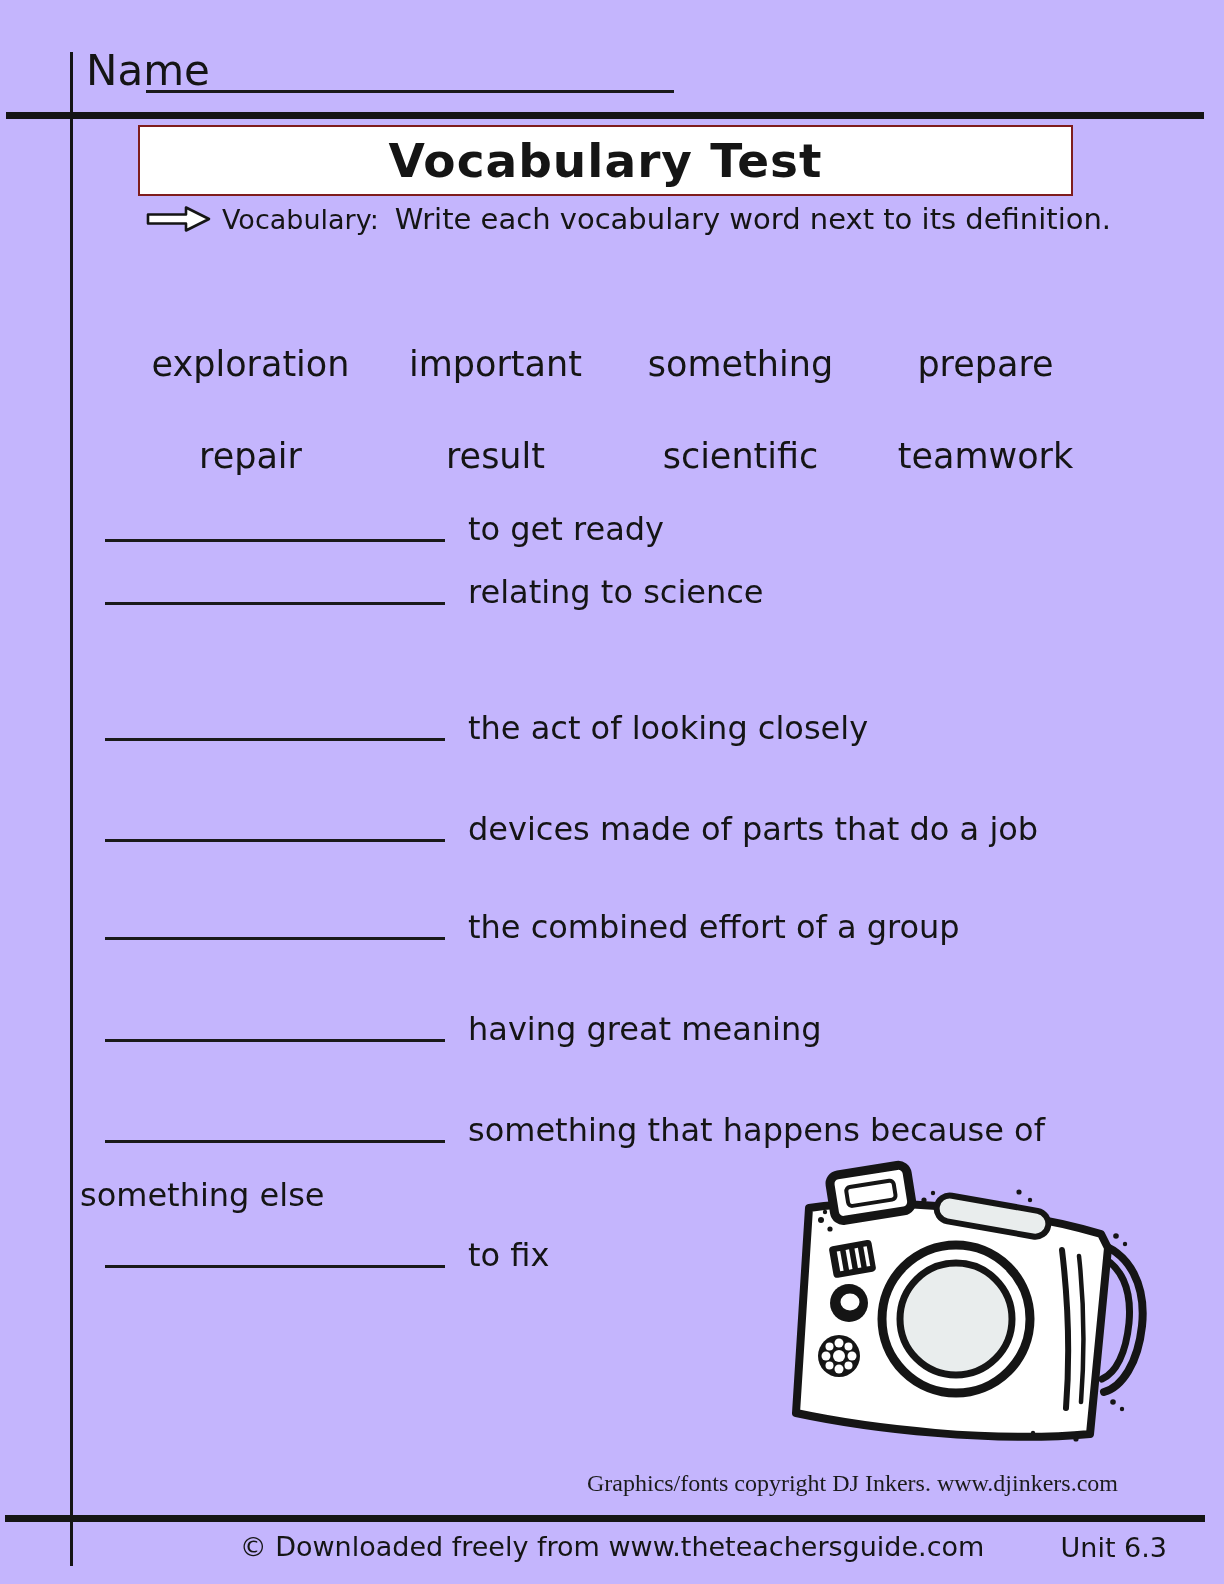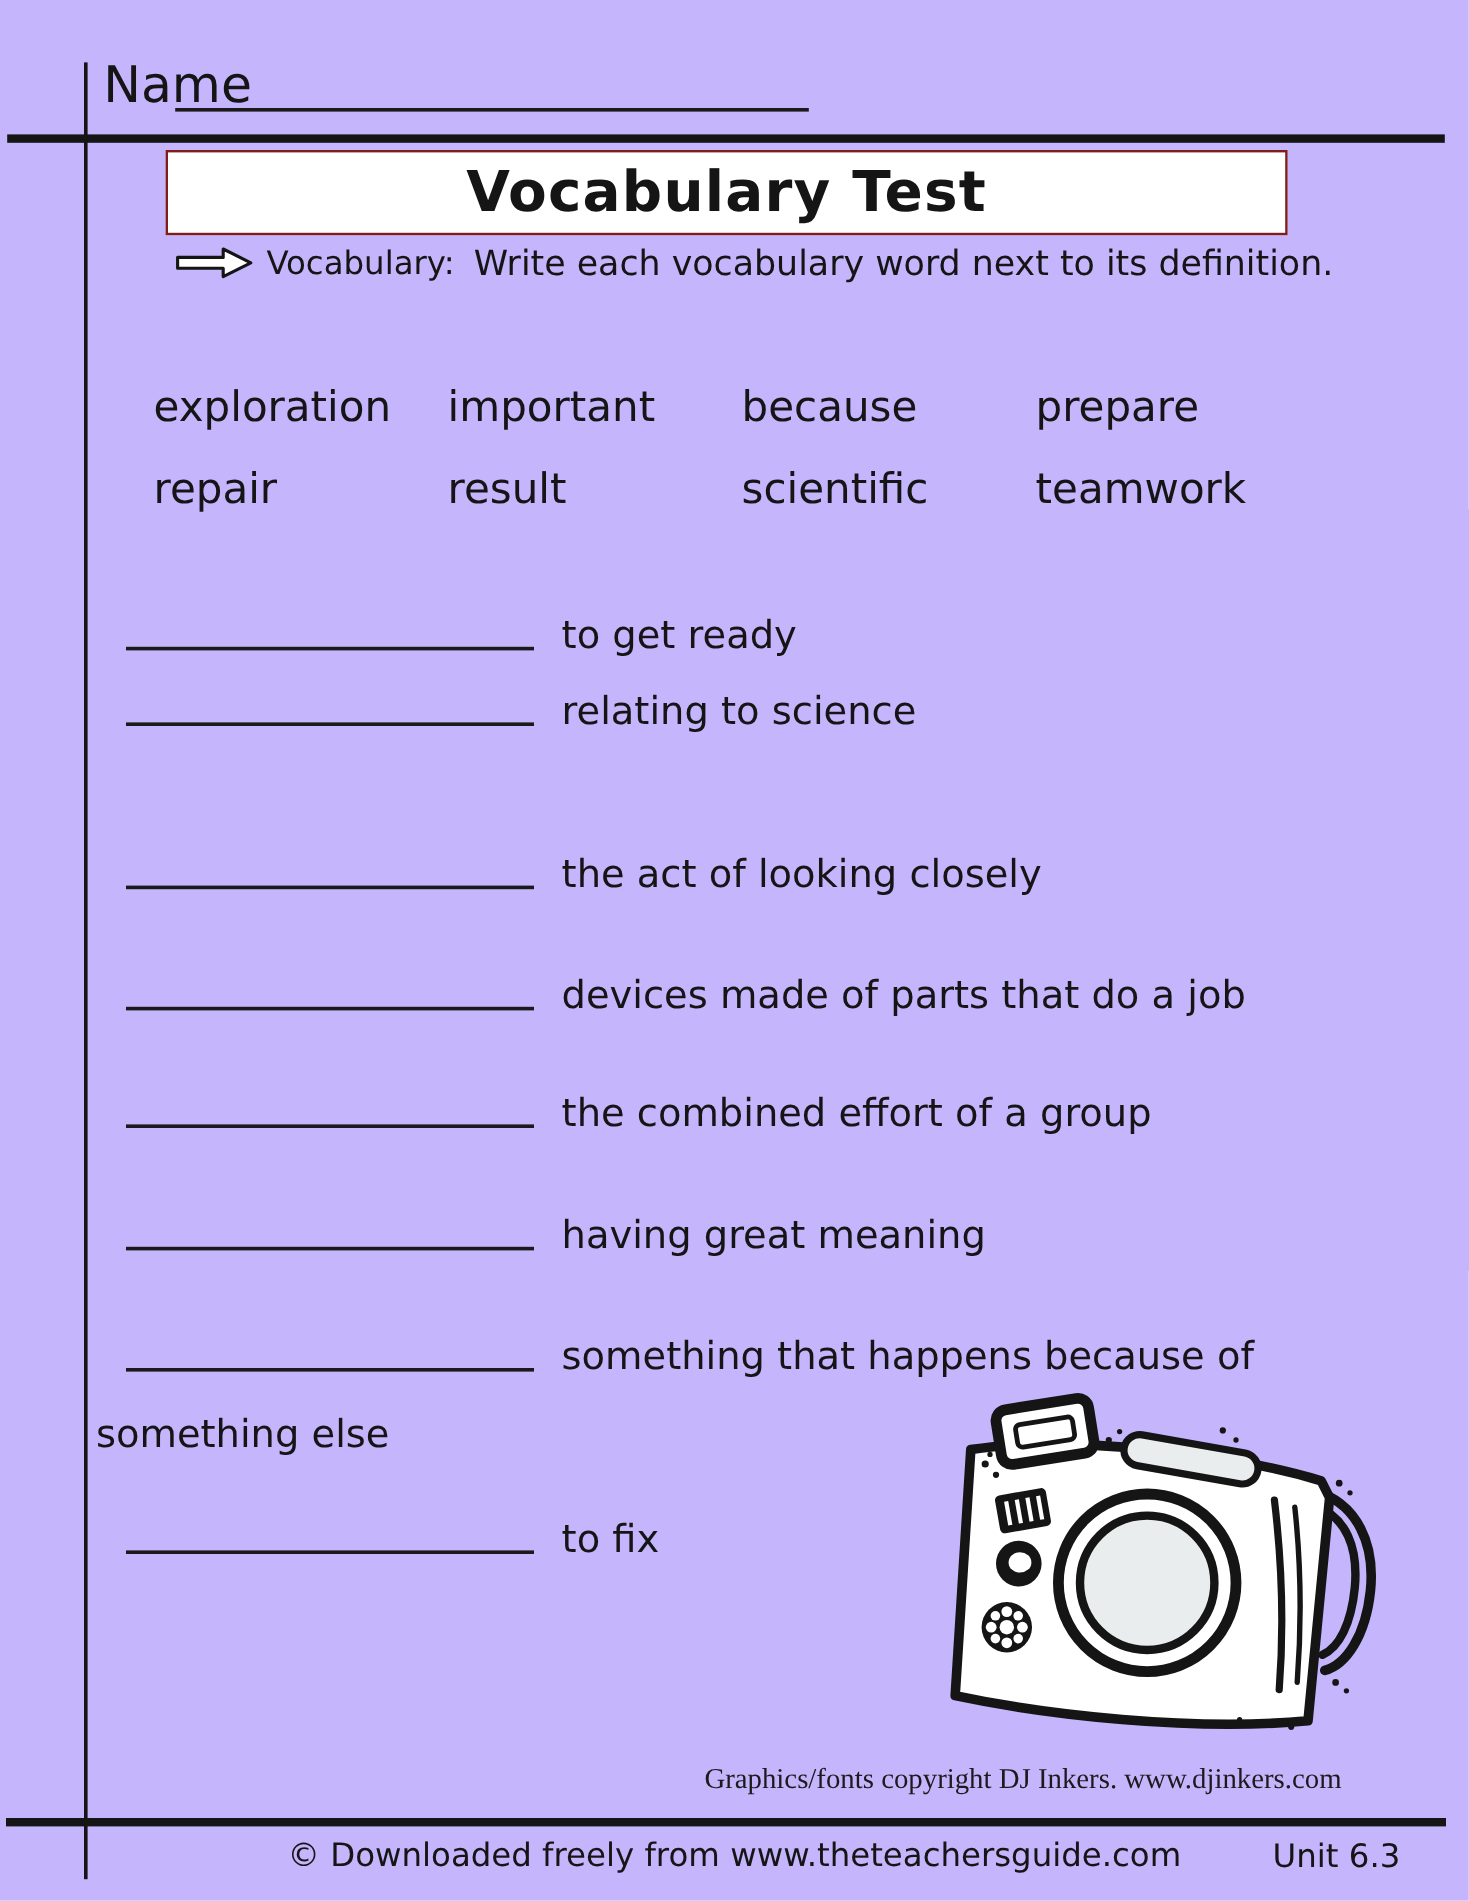--- a/index.html
+++ b/index.html
@@ -29,21 +29,21 @@
   .directions{position:absolute;left:146px;top:202px;display:flex;align-items:center;}
   .directions .arrow{flex:0 0 auto;margin-right:10px;}
   .directions .dir-label{font-size:27px;margin-right:16px;}
   .directions .dir-text{font-size:29px;}
 
   .word-bank{
     position:absolute;left:128px;top:320px;width:980px;
     display:grid;grid-template-columns:repeat(4,1fr);
     row-gap:28px;
   }
-  .word-bank span{font-size:35px;}
+  .word-bank span{font-size:35px;text-align:center;margin-top:24px;}
 
   .def-row{position:absolute;left:105px;width:1080px;height:48px;display:flex;align-items:flex-end;}
   .answer-blank{width:340px;height:40px;border-bottom:3px solid #1a1a1a;margin-bottom:5px;}
   .def-text{margin-left:23px;font-size:32px;line-height:1.1;white-space:nowrap;}
   .def-cont{position:absolute;left:80px;top:1176px;font-size:32px;}
 
   .camera{position:absolute;left:772px;top:1150px;}
 
   .credit-serif{
     position:absolute;right:106px;top:1470px;
@@ -72,21 +72,21 @@
     <svg class="arrow" width="66" height="28" viewBox="0 0 66 28">
       <path d="M2,9.5 L40,9.5 L40,2.5 L63,14 L40,25.5 L40,18.5 L2,18.5 Z" fill="#ffffff" stroke="#151515" stroke-width="2.6" stroke-linejoin="round"></path>
     </svg>
     <span class="dir-label">Vocabulary:</span>
     <span class="dir-text">Write each vocabulary word next to its definition.</span>
   </div>
 
   <div class="word-bank">
     <span>exploration</span>
     <span>important</span>
-    <span>because</span>
+    <span>something</span>
     <span>prepare</span>
     <span>repair</span>
     <span>result</span>
     <span>scientific</span>
     <span>teamwork</span>
   </div>
 
   <div class="def-row" style="top:499px">
     <div class="answer-blank"></div>
     <span class="def-text">to get ready</span>
@@ -109,21 +109,21 @@
   </div>
   <div class="def-row" style="top:999px">
     <div class="answer-blank"></div>
     <span class="def-text">having great meaning</span>
   </div>
   <div class="def-row" style="top:1100px">
     <div class="answer-blank"></div>
     <span class="def-text">something that happens because of</span>
   </div>
   <div class="def-cont">something else</div>
-  <div class="def-row" style="top:1252px">
+  <div class="def-row" style="top:1225px">
     <div class="answer-blank"></div>
     <span class="def-text">to fix</span>
   </div>
 
   <svg class="camera" width="378" height="300" viewBox="0 0 370 300">
 
     <path d="M318,92 C356,102 370,138 366,176 C362,213 346,237 328,242" stroke="#151515" stroke-width="8" fill="none" stroke-linecap="round"></path>
     <path d="M320,105 C346,114 356,140 353,173 C350,203 340,223 326,229" stroke="#151515" stroke-width="7" fill="none" stroke-linecap="round"></path>
 
     <path d="M33,58 C110,46 245,60 325,84 L332,98 C326,162 320,226 314,284 C218,293 95,279 20,263 C24,195 29,126 33,58 Z" fill="#ffffff" stroke="#151515" stroke-width="8" stroke-linejoin="round"></path>

